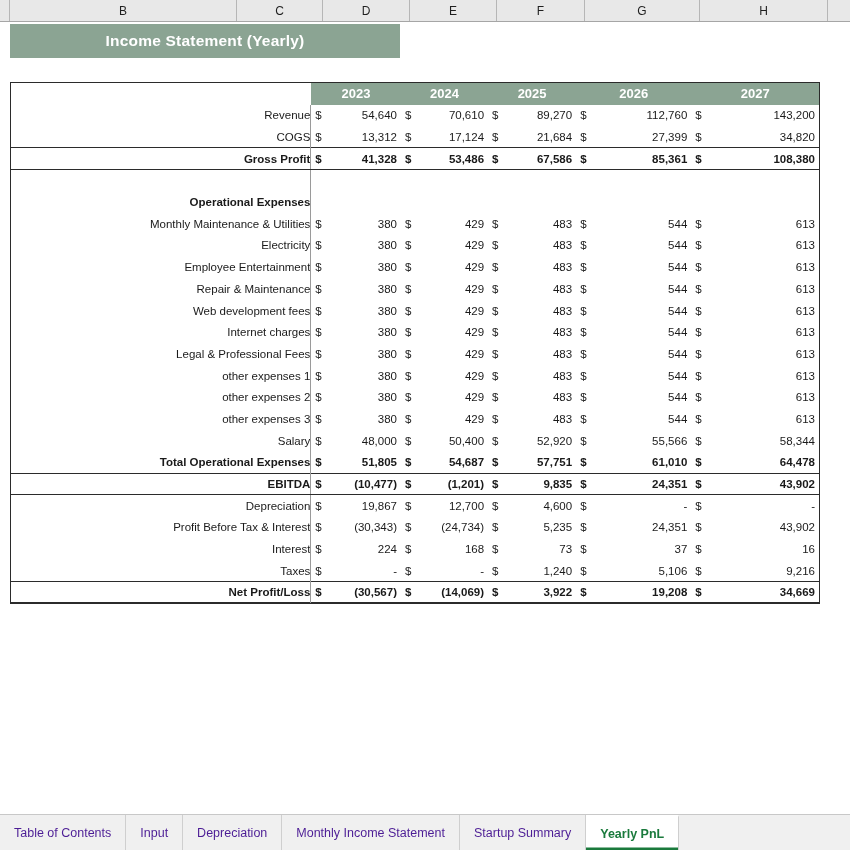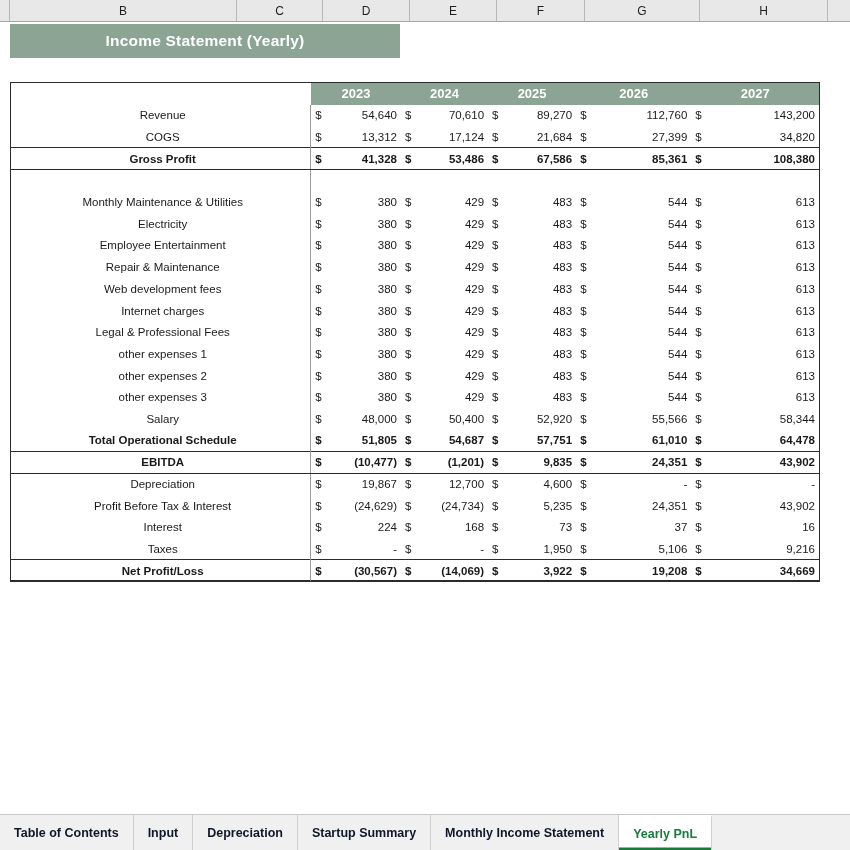--- a/index.html
+++ b/index.html
@@ -79,21 +79,21 @@
     height: 21.7px;
     vertical-align: middle;
     font-weight: normal;
   }
 
   
   .sheet-table { border: 1.4px solid #2b2b2b; }
 
   
   td.lbl {
-    text-align: center;
+    text-align: right;
     padding-left: 4px;
     white-space: nowrap;
     overflow: hidden;
   }
 
   
   td.money {
     padding: 0 4px 0 4px;
   }
   .money-inner {
@@ -153,27 +153,26 @@
     border-top: 1px solid #c8c8c8;
     display: flex;
     align-items: stretch;
     overflow: hidden;
   }
   .tab {
     display: flex;
     align-items: center;
     padding: 0 14px;
     font-size: 12.5px;
-    color: #0f172a;
+    color: #4c1d95;
     font-family: "Liberation Sans", sans-serif;
     background: #f0f0f0;
     border-right: 1px solid #cfcfcf;
     white-space: nowrap;
     cursor: pointer;
-    font-weight: bold;
   }
   .tab.active {
     background: #ffffff;
     color: #1a7a3c;
     font-weight: bold;
     border-right: 1px solid #cfcfcf;
     border-top: 2px solid #ffffff;
     box-shadow: inset 0 -2.5px 0 0 #1a7a3c;
   }
 </style>
@@ -315,20 +314,28 @@
           </td>
         </tr>
         <tr class="spacer">
           <td class="lbl"></td>
           <td class="money vsep-left"></td>
           <td class="money"></td>
           <td class="money"></td>
           <td class="money"></td>
           <td class="money"></td>
         </tr>
+        <tr class="bold">
+          <td class="lbl">Operational Expenses</td>
+          <td class="money vsep-left"></td>
+          <td class="money"></td>
+          <td class="money"></td>
+          <td class="money"></td>
+          <td class="money"></td>
+        </tr>
         <tr class="">
           <td class="lbl">Monthly Maintenance &amp; Utilities</td>
           <td class="money vsep-left">
             <div class="money-inner">
               <span class="cur">$</span>
               <span class="num">380</span>
             </div>
           </td>
           <td class="money">
             <div class="money-inner">
@@ -679,21 +686,21 @@
             </div>
           </td>
           <td class="money">
             <div class="money-inner">
               <span class="cur">$</span>
               <span class="num">58,344</span>
             </div>
           </td>
         </tr>
         <tr class="bold">
-          <td class="lbl">Total Operational Schedule</td>
+          <td class="lbl">Total Operational Expenses</td>
           <td class="money vsep-left">
             <div class="money-inner">
               <span class="cur">$</span>
               <span class="num">51,805</span>
             </div>
           </td>
           <td class="money">
             <div class="money-inner">
               <span class="cur">$</span>
               <span class="num">54,687</span>
@@ -782,21 +789,21 @@
               <span class="cur">$</span>
               <span class="num">-</span>
             </div>
           </td>
         </tr>
         <tr class="">
           <td class="lbl">Profit Before Tax &amp; Interest</td>
           <td class="money vsep-left">
             <div class="money-inner">
               <span class="cur">$</span>
-              <span class="num">(24,629)</span>
+              <span class="num">(30,343)</span>
             </div>
           </td>
           <td class="money">
             <div class="money-inner">
               <span class="cur">$</span>
               <span class="num">(24,734)</span>
             </div>
           </td>
           <td class="money">
             <div class="money-inner">
@@ -860,21 +867,21 @@
           </td>
           <td class="money">
             <div class="money-inner">
               <span class="cur">$</span>
               <span class="num">-</span>
             </div>
           </td>
           <td class="money">
             <div class="money-inner">
               <span class="cur">$</span>
-              <span class="num">1,950</span>
+              <span class="num">1,240</span>
             </div>
           </td>
           <td class="money">
             <div class="money-inner">
               <span class="cur">$</span>
               <span class="num">5,106</span>
             </div>
           </td>
           <td class="money">
             <div class="money-inner">
@@ -916,18 +923,18 @@
             </div>
           </td>
         </tr>
       </tbody>
   </table>
 
   <div class="tabbar">
       <div class="tab">Table of Contents</div>
       <div class="tab">Input</div>
       <div class="tab">Depreciation</div>
+      <div class="tab">Monthly Income Statement</div>
       <div class="tab">Startup Summary</div>
-      <div class="tab">Monthly Income Statement</div>
       <div class="tab active">Yearly PnL</div>
     </div>
 
 </div>
 
 </body></html>

